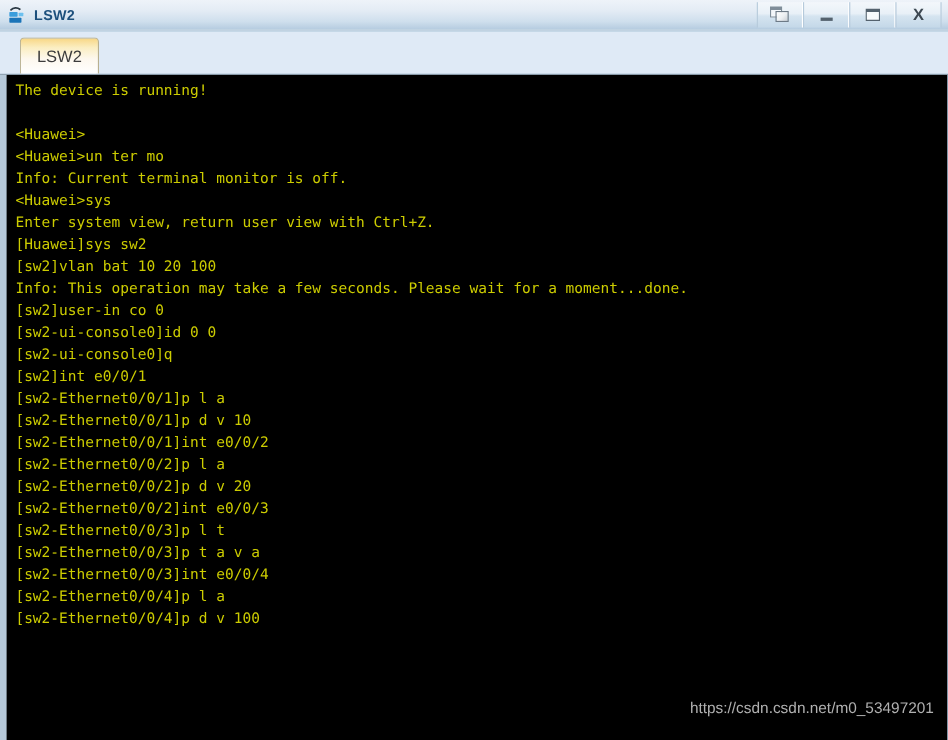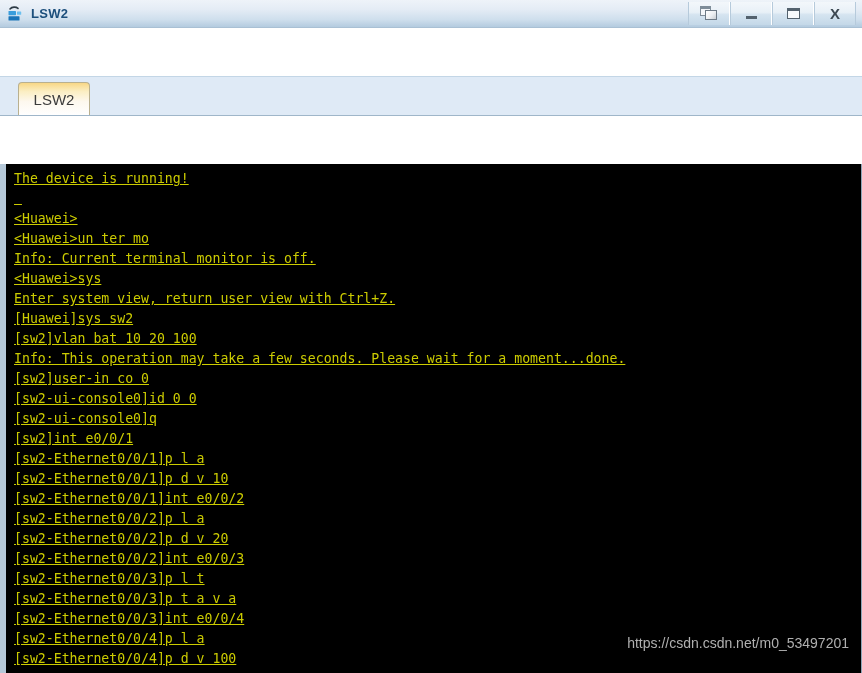--- a/index.html
+++ b/index.html
@@ -16,21 +16,20 @@
   }
 
   #app-window {
     position: relative;
     width: 862px;
     height: 673px;
     background: #ffffff;
     display: flex;
     flex-direction: column;
     overflow: hidden;
-    gap: 48px;
   }
 
   
   #title-bar {
     position: relative;
     height: 28px;
     flex: 0 0 28px;
     background: linear-gradient(to bottom, #eef3f9 0%, #e4ecf5 35%, #cfdfed 72%, #b4cbdf 100%);
     border-bottom: 1px solid #a9c0d4;
     display: flex;
@@ -184,21 +183,20 @@
     font-family: "DejaVu Sans Mono", "Liberation Mono", monospace;
     font-size: 13.2px;
     line-height: 20px;
     color: #cccc00;
     white-space: pre;
     letter-spacing: 0px;
   }
   #terminal-screen .line {
     height: 20px;
     white-space: pre;
-    text-decoration: underline;
   }
   #watermark {
     position: absolute;
     right: 12px;
     bottom: 22px;
     font-family: "Liberation Sans", sans-serif;
     font-size: 14px;
     color: #b0b0b0;
     white-space: nowrap;
     user-select: none;

